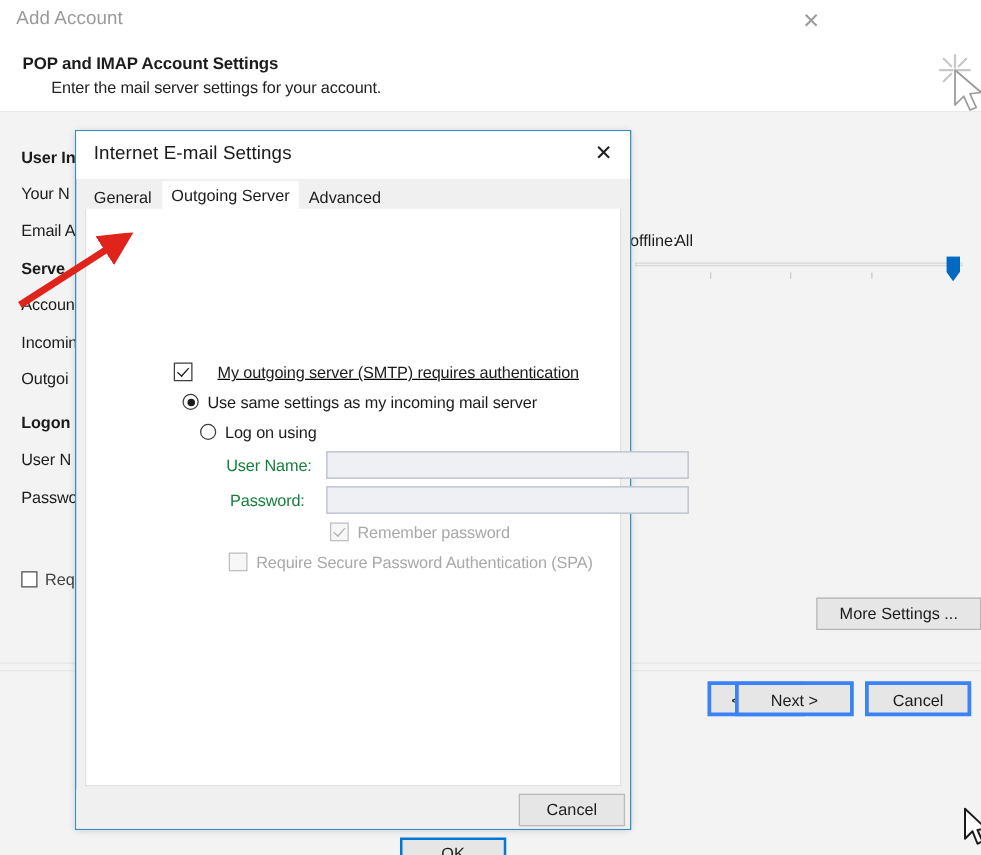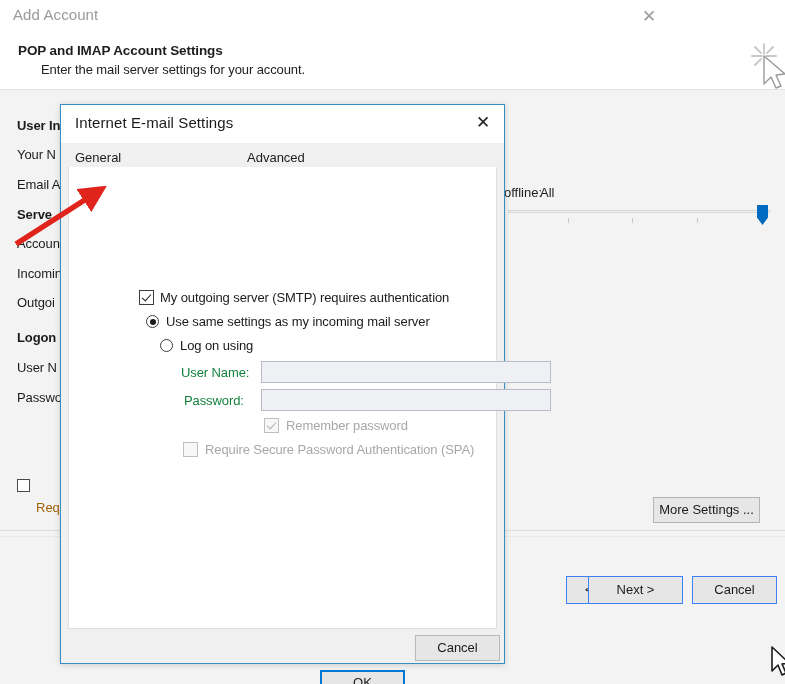--- a/index.html
+++ b/index.html
@@ -112,23 +112,22 @@
     gap: 6px;
   }
   .bg-check .box {
     width: 13px; height: 13px;
     border: 1px solid #4a4a4a;
     background: #fff;
     box-sizing: border-box;
   }
   .bg-check .txt {
     font-size: 13px;
-    color: #a16207;
-    white-space: nowrap;
-    margin-top: 44px;
+    color: #404040;
+    white-space: nowrap;
   }
 
   
   .offline-label {
     position: absolute;
     left: 504px; top: 185px;
     font-size: 13px;
     color: #1b1b1b;
     white-space: nowrap;
   }
@@ -160,45 +159,44 @@
   }
   .slider-tick {
     position: absolute;
     top: 13px;
     width: 1px; height: 5px;
     background: #c9c9c9;
   }
 
   .more-settings-btn {
     position: absolute;
-    left: 653px; top: 497px;
-    width: 107px; height: 26px;
+    left: 653px; top: 478px;
+    width: 132px; height: 26px;
     background: #e6e6e6;
     border: 1px solid #b4b4b4;
     font-size: 13px;
     color: #1b1b1b;
     box-sizing: border-box;
     line-height: 24px;
     text-align: center;
     cursor: default;
   }
 
   .wiz-btn {
     position: absolute;
     top: 545px;
     height: 28px;
     background: #e6e6e6;
-    border: 1px solid #3b82f6;
+    border: 3px solid #3b82f6;
     box-sizing: border-box;
     font-size: 13px;
     color: #1b1b1b;
     line-height: 26px;
     text-align: center;
     cursor: default;
-    margin-top: 31px;
   }
   #btn-back   { left: 566px; width: 78px; }
   #btn-next   { left: 588px; width: 95px; }
   #btn-cancel { left: 692px; width: 85px; }
 
   
   #modal {
     position: absolute;
     left: 60px; top: 104px;
     width: 445px; height: 560px;
@@ -271,21 +269,22 @@
     border-top: none;
     box-sizing: border-box;
   }
 
   
   .smtp-row {
     position: absolute;
     left: 11px; top: 19px;
     display: flex;
     align-items: flex-start;
-    gap: 6px;
+    gap: 20px;
+    text-decoration: underline;
   }
   .cb {
     width: 15px; height: 15px;
     border: 1px solid #3d3d3d;
     background: #fff;
     box-sizing: border-box;
     position: relative;
     flex: none;
   }
   .cb.checked::after {
@@ -486,20 +485,21 @@
 
 <div id="modal">
 
   <div class="modal-titlebar">
     <div class="modal-title">Internet E-mail Settings</div>
     <div class="modal-close">✕</div>
   </div>
 
   <div class="tabstrip">
     <div class="tab" id="tab-general">General</div>
+    <div class="tab active" id="tab-outgoing">Outgoing Server</div>
     <div class="tab" id="tab-advanced">Advanced</div>
   </div>
 
   <div class="tab-panel"></div>
 
   <div class="smtp-row" style="left:78px; top:185px;">
     <span class="cb checked"></span>
     <span class="txt">My outgoing server (SMTP) requires authentication</span>
   </div>
 

